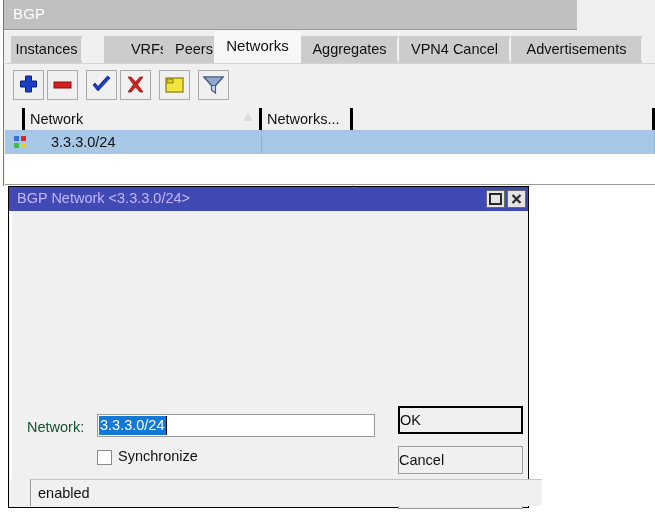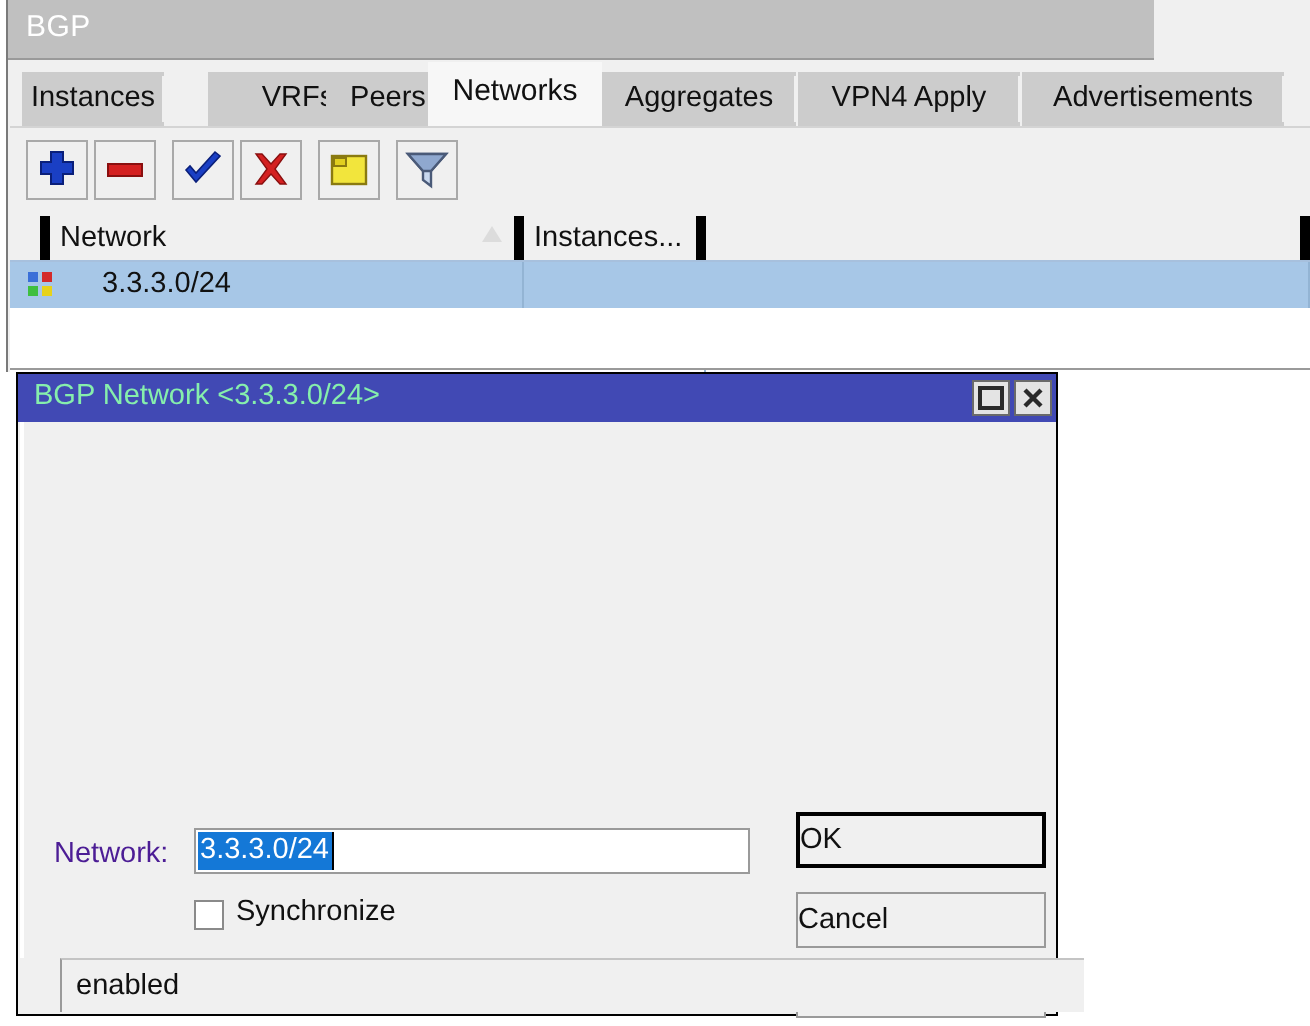--- a/index.html
+++ b/index.html
@@ -120,21 +120,21 @@
     border-bottom: 1px solid #a7c0dd;
     box-sizing: border-box;
   }
   .th {
     position: absolute;
     top: 0;
     height: 22px;
     line-height: 22px;
     font-size: 14.5px;
     color: #111;
-    border-right: 5px solid #000000;
+    border-right: 3px solid #000000;
     box-sizing: border-box;
     padding-left: 5px;
     white-space: nowrap;
     overflow: hidden;
     cursor: default;
   }
   .sort-ind {
     position: absolute;
     right: 6px; top: 5px;
     width: 0; height: 0;
@@ -194,21 +194,21 @@
     position: absolute;
     left: 0; top: 0;
     width: 519px; height: 24px;
     background: #4149b4;
     box-sizing: border-box;
   }
   .dlg-title-text {
     position: absolute;
     left: 8px; top: 3px;
     font-size: 14.5px;
-    color: #86efac;
+    color: #c4b5fd;
     white-space: nowrap;
   }
   .dlg-wbtn {
     position: absolute;
     top: 3px;
     width: 19px; height: 18px;
     background: #e4e4e4;
     border: 1px solid #6a6a6a;
     box-sizing: border-box;
     cursor: default;
@@ -218,21 +218,21 @@
     left: 1px; top: 24px;
     width: 517px; height: 268px;
     background: #f0f0f0;
     border-left: 2px solid #ffffff;
     box-sizing: border-box;
   }
   .field-label {
     position: absolute;
     left: 18px; top: 232px;
     font-size: 14.5px;
-    color: #4c1d95;
+    color: #14532d;
   }
   .field-input {
     position: absolute;
     left: 88px; top: 227px;
     width: 278px; height: 23px;
     background: #ffffff;
     border: 1px solid #9a9a9a;
     box-sizing: border-box;
     overflow: hidden;
     cursor: text;
@@ -318,21 +318,21 @@
       <span class="win-title-text">BGP</span>
     </div>
     <div class="win-left-edge"></div>
 
     <div class="tabstrip" id="tabstrip">
         <div class="tab" style="left: 6px; width: 71px;"><span>Instances</span></div>
         <div class="tab" style="left: 99px; width: 70px; padding-left: 20px;"><span>VRFs</span></div>
         <div class="tab active" style="left: 209px; width: 87px;"><span>Networks</span></div>
         <div class="tab" style="left: 158px; width: 62px;"><span>Peers</span></div>
         <div class="tab" style="left: 296px; width: 97px;"><span>Aggregates</span></div>
-        <div class="tab" style="left: 394px; width: 111px;"><span>VPN4 Apply</span></div>
+        <div class="tab" style="left: 394px; width: 111px;"><span>VPN4 Cancel</span></div>
         <div class="tab" style="left: 506px; width: 131px;"><span>Advertisements</span></div>
       </div>
 
     <div class="toolbar" id="toolbar">
         <div class="tbtn" title="Add" style="left: 8px;"><span><svg width="29" height="28" viewBox="0 0 29 28">
               <path d="M11.5 5 h6 v5 h5 v6 h-5 v5 h-6 v-5 h-5 v-6 h5 z" fill="#1a3fc4" stroke="#0a1f7a" stroke-width="1"></path>
             </svg></span></div>
         <div class="tbtn" title="Remove" style="left: 42px;"><span><svg width="29" height="28" viewBox="0 0 29 28">
               <rect x="6" y="11" width="17" height="6" fill="#d42020" stroke="#8a0f0f" stroke-width="1"></rect>
             </svg></span></div>
@@ -349,21 +349,21 @@
         <div class="tbtn" title="Filter" style="left: 193px;"><span><svg width="29" height="28" viewBox="0 0 29 28">
               <path d="M5 6 H24 L16.5 14.5 V22 L12.5 19 V14.5 z" fill="#c8d8ef" stroke="#4a5a78" stroke-width="1.2"></path>
               <path d="M5 6 H24 L16.5 14.5 H12.5 z" fill="#8fa8cf" stroke="#4a5a78" stroke-width="1.2"></path>
             </svg></span></div>
       </div>
 
     <div class="table-wrap">
       <div class="th-row" id="thead">
           <div class="th" style="left: 0px; width: 20px;"><span></span></div>
           <div class="th" style="left: 20px; width: 237px;"><span>Network</span><span class="sort-ind"></span></div>
-          <div class="th" style="left: 257px; width: 91px;"><span>Instances...</span></div>
+          <div class="th" style="left: 257px; width: 91px;"><span>Networks...</span></div>
           <div class="th" style="left: 348px; width: 302px;"><span></span></div>
         </div>
       <div id="tbody">
           <div class="row">
             <div class="row-cell" style="left: 20px; width: 237px; padding-left: 26px;">3.3.3.0/24</div>
             <div class="row-cell" style="left: 257px; width: 91px; padding-left: 5px; margin-top: 32px;">no</div>
             <div class="row-cell" style="left: 348px; width: 302px; padding-left: 5px;"></div>
             <span class="row-icon">
               <i style="background: rgb(58, 111, 216); left: 0px; top: 0px;"></i>
               <i style="background: rgb(212, 42, 42); left: 7px; top: 0px;"></i>

